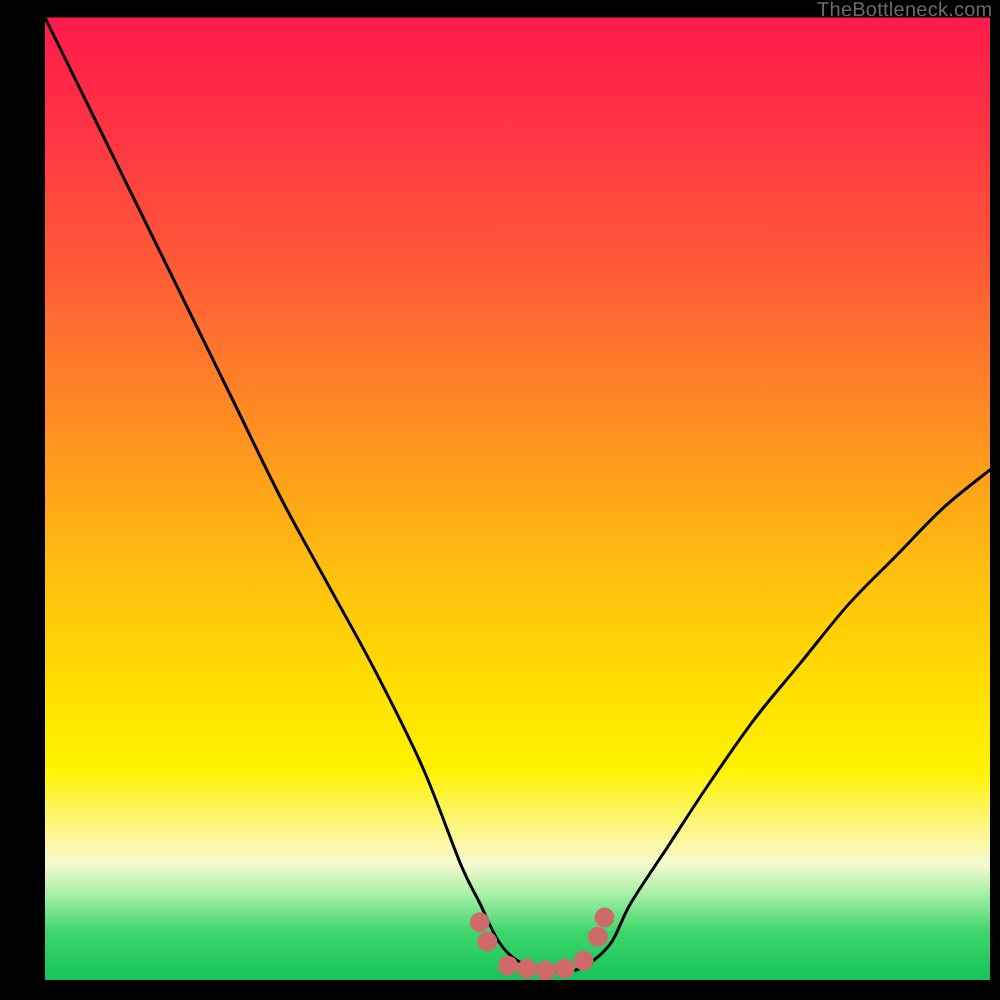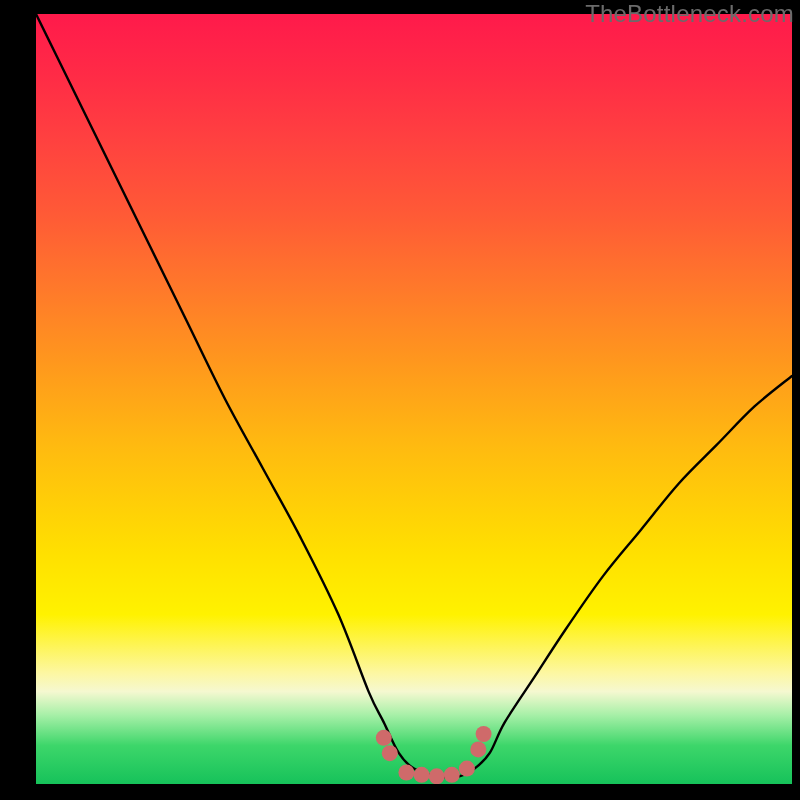--- a/index.html
+++ b/index.html
@@ -45,21 +45,21 @@
     left: 0;
     top: 0;
     width: 756px;
     height: 770px;
   }
   .watermark {
     position: absolute;
     top: 0px;
     right: 6px;
     color: #6b6b6b;
-    font-size: 24px;
+    font-size: 16px;
     letter-spacing: 0.2px;
     user-select: none;
   }
 </style>
 </head>
 <body>
 
 <div class="frame">
 
   <div class="plot">

